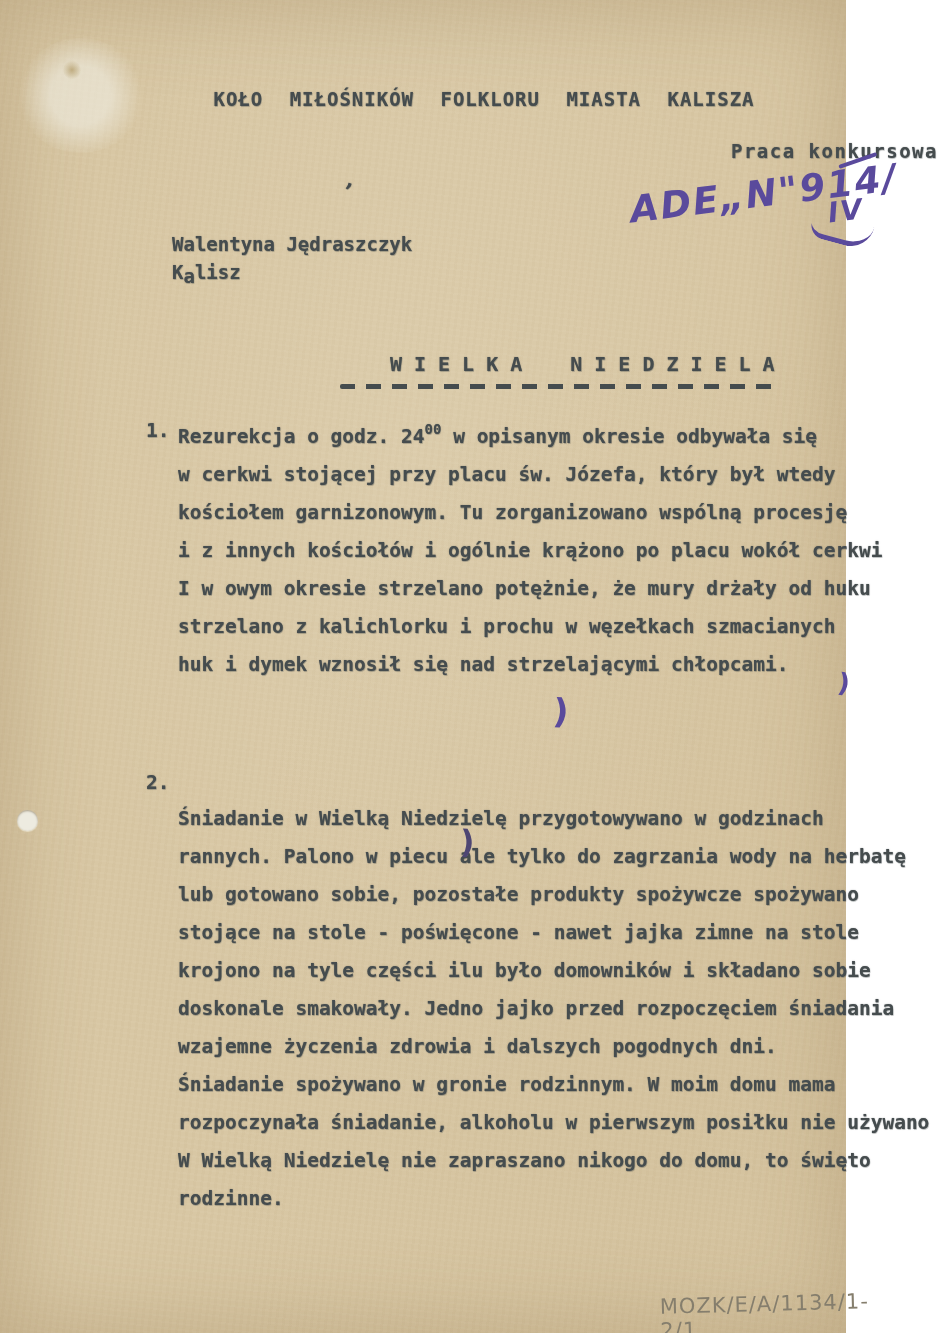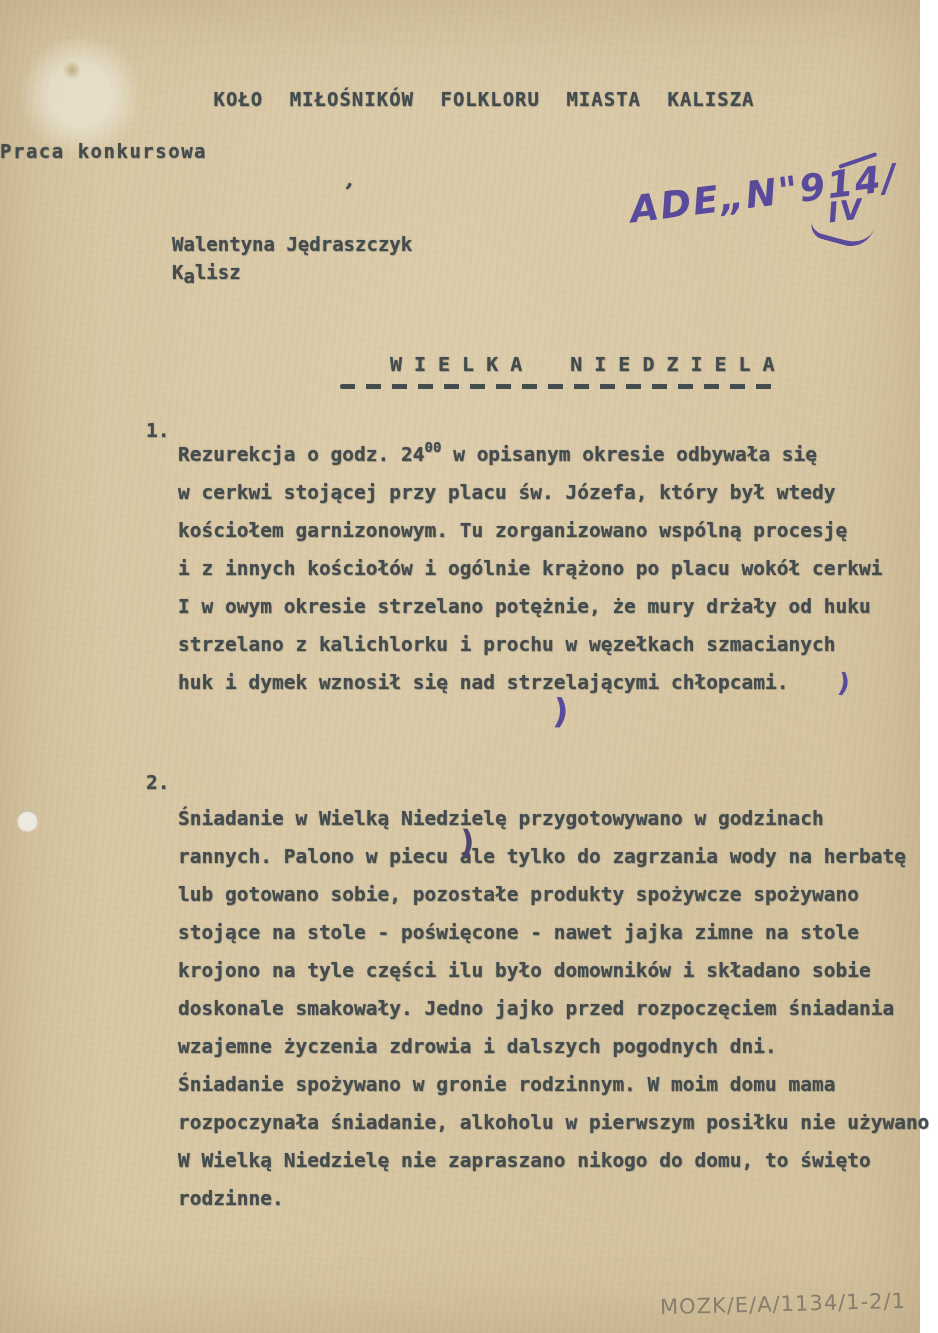--- a/index.html
+++ b/index.html
@@ -1,27 +1,28 @@
 <!DOCTYPE html>
 <html><head>
 <meta charset="utf-8">
 <style>
   html,body{margin:0;padding:0;}
   body{width:938px;height:1333px;overflow:hidden;}
 
   .page{
-    position:relative;width:920px;height:1333px;
+    position:relative;width:802px;height:1333px;
     background-color:#d8c7a4;
     background-image:
       radial-gradient(ellipse at 48% 35%, rgba(255,252,240,0.10), transparent 55%),
       radial-gradient(ellipse at 85% 80%, rgba(160,130,80,0.07), transparent 50%),
       repeating-linear-gradient(97deg, rgba(150,120,70,0.035) 0 3px, transparent 3px 7px),
       repeating-linear-gradient(7deg, rgba(255,250,235,0.04) 0 2px, transparent 2px 6px);
     box-shadow: inset 0 0 90px rgba(125,98,55,0.28);
     font-family:"DejaVu Sans Mono", monospace;
+    padding-left:44px;
   }
 
   .stain{
     position:absolute;left:18px;top:38px;width:125px;height:115px;border-radius:50%;
     background:radial-gradient(circle, rgba(240,238,227,0.60) 0 35%, rgba(240,238,227,0) 72%);
   }
   .stain-spot{
     position:absolute;left:63px;top:60px;width:18px;height:20px;border-radius:50%;
     background:radial-gradient(circle, rgba(160,132,70,0.55), rgba(160,132,70,0) 70%);
   }
@@ -35,21 +36,21 @@
     color:#454c4e;
     font-weight:bold;
     text-shadow:0 0 1.2px rgba(63,70,73,0.6), 0.6px 0.6px 0 rgba(63,70,73,0.25);
   }
 
   .header-org{
     position:absolute;left:30px;top:88px;width:908px;text-align:center;
     font-size:19px;letter-spacing:1px;word-spacing:14px;
   }
   .header-sub{
-    position:absolute;left:0;top:140px;width:938px;text-align:left;
+    position:absolute;left:0;top:140px;width:938px;text-align:right;
     font-size:19px;letter-spacing:1.5px;
   }
   .stray{
     position:absolute;left:345px;top:168px;font-size:20px;transform:rotate(18deg);
   }
 
   .annotation{
     position:absolute;left:632px;top:162px;width:270px;height:110px;
     transform:rotate(-7deg);
     color:#5a4a9c;
@@ -128,21 +129,21 @@
 
   <div class="author typed">
     <div>Walentyna Jędraszczyk</div>
     <div><span>K</span><span class="sub-a">a</span><span>lisz</span></div>
   </div>
 
   <div class="title typed">WIELKA NIEDZIELA</div>
   <div class="title-underline"></div>
 
   <div class="num typed" style="top:412px">1.</div>
-  <div class="body typed" style="top:436px">
+  <div class="body typed" style="top:418px">
     <div class="tline"><span>Rezurekcja o godz. 24</span><span class="sup">00</span><span> w opisanym okresie odbywała się</span></div>
     <div class="tline">w cerkwi stojącej przy placu św. Józefa, który był wtedy</div>
     <div class="tline">kościołem garnizonowym. Tu zorganizowano wspólną procesję</div>
     <div class="tline">i z innych kościołów i ogólnie krążono po placu wokół cerkwi</div>
     <div class="tline">I w owym okresie strzelano potężnie, że mury drżały od huku</div>
     <div class="tline">strzelano z kalichlorku i prochu w węzełkach szmacianych</div>
     <div class="tline">huk i dymek wznosił się nad strzelającymi chłopcami.</div>
   </div>
 
   <div class="num typed" style="top:764px">2.</div>

